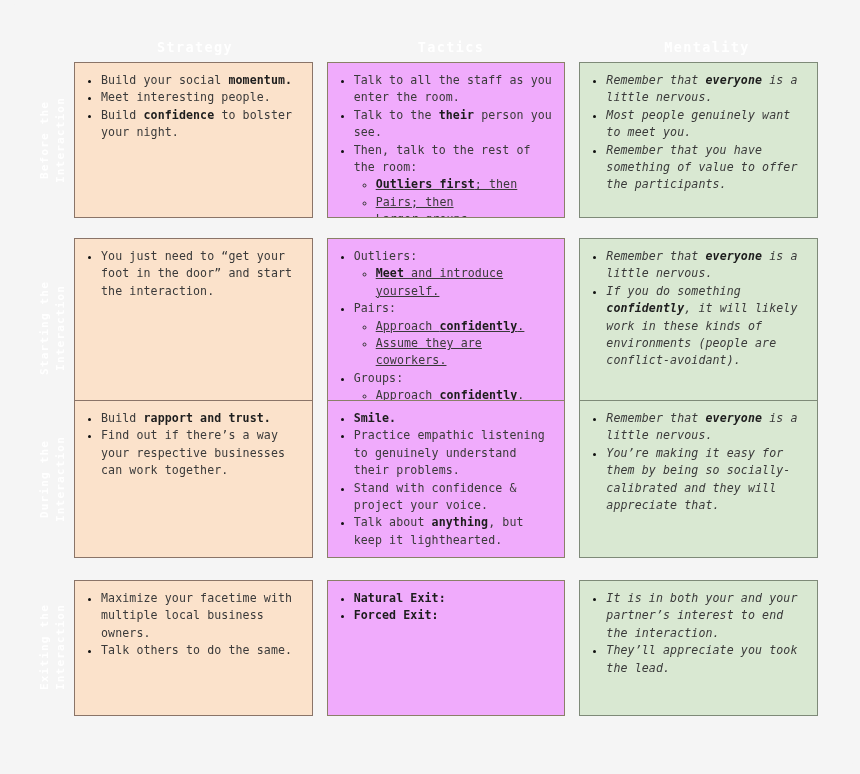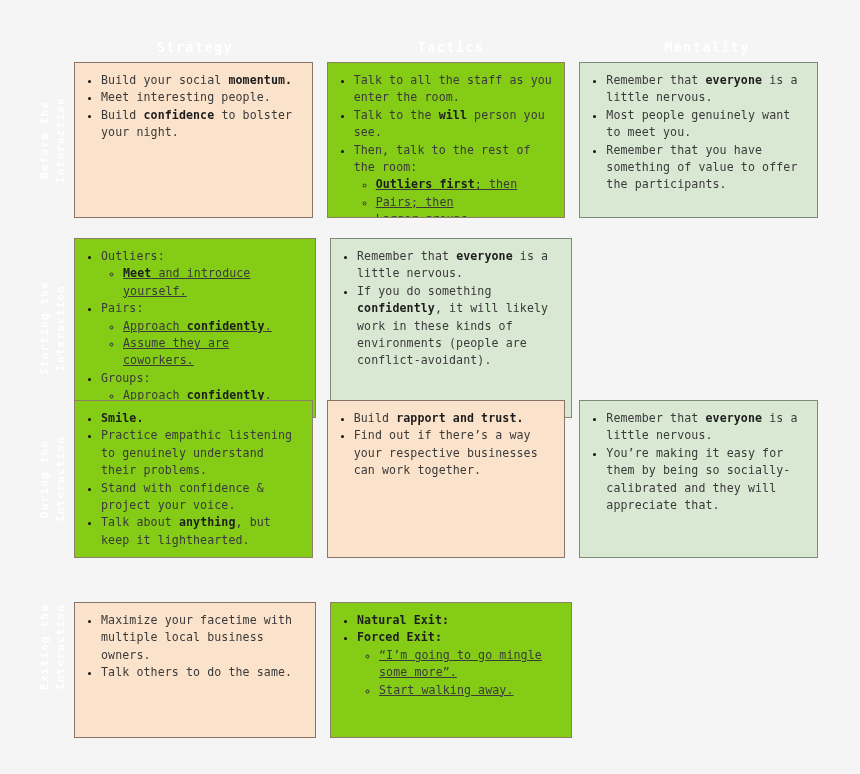--- a/index.html
+++ b/index.html
@@ -65,23 +65,23 @@
     width: 756px;
     display: flex;
   }
   .cell {
     width: 242px;
     margin-right: 14px;
     border: 1px solid #7a6a5d;
     padding: 9px 10px 9px 6px;
     overflow: hidden;
   }
-  .cell:last-child { margin-right: 12px; }
+  .cell:last-child { margin-right: 12px; font-style: italic; }
   .cell.strategy  { background: #fbe2cb; border-color: #8a7468; }
-  .cell.tactics   { background: #84cc16; border-color: #8a8068; }
+  .cell.tactics   { background: #f0abfc; border-color: #8a8068; }
   .cell.mentality { background: #d9e8d2; border-color: #7e8a78; }
 
   ul.l1 {
     margin: 0; padding: 0 0 0 20px;
     list-style: disc;
   }
   ul.l2 {
     margin: 0; padding: 0 0 0 22px;
     list-style: circle;
     text-decoration: underline;
@@ -129,38 +129,43 @@
     <div class="cell strategy">
         <ul class="l1">
           <li>Build your social <b>momentum.</b></li>
           <li>Meet interesting people.</li>
           <li>Build <b>confidence</b> to bolster your night.</li>
         </ul>
       </div>
     <div class="cell tactics">
         <ul class="l1">
           <li>Talk to all the staff as you enter the room.</li>
-          <li>Talk to the <b>will</b> person you see.</li>
+          <li>Talk to the <b>their</b> person you see.</li>
           <li>Then, talk to the rest of the room:<ul class="l2">
               <li><b>Outliers first</b>; then</li>
               <li>Pairs; then</li>
               <li>Larger groups.</li>
             </ul></li>
         </ul>
       </div>
     <div class="cell mentality">
         <ul class="l1">
           <li>Remember that <b>everyone</b> is a little nervous.</li>
           <li>Most people genuinely want to meet you.</li>
           <li>Remember that you have something of value to offer the participants.</li>
         </ul>
       </div>
   </div>
 
   <div class="row" style="top:238px;height:180px;">
+    <div class="cell strategy">
+        <ul class="l1">
+          <li>You just need to “get your foot in the door” and start the interaction.</li>
+        </ul>
+      </div>
     <div class="cell tactics">
         <ul class="l1">
           <li>Outliers:<ul class="l2">
               <li><b>Meet</b> and introduce yourself.</li>
             </ul></li>
           <li>Pairs:<ul class="l2">
               <li>Approach <b>confidently</b>.</li>
               <li>Assume they are coworkers.</li>
             </ul></li>
           <li>Groups:<ul class="l2">
@@ -171,53 +176,56 @@
       </div>
     <div class="cell mentality">
         <ul class="l1">
           <li>Remember that <b>everyone</b> is a little nervous.</li>
           <li>If you do something <b>confidently</b>, it will likely work in these kinds of environments (people are conflict-avoidant).</li>
         </ul>
       </div>
   </div>
 
   <div class="row" style="top:400px;height:158px;">
+    <div class="cell strategy">
+        <ul class="l1">
+          <li>Build <b>rapport and trust.</b></li>
+          <li>Find out if there’s a way your respective businesses can work together.</li>
+        </ul>
+      </div>
     <div class="cell tactics">
         <ul class="l1">
           <li><b>Smile.</b></li>
           <li>Practice empathic listening to genuinely understand their problems.</li>
           <li>Stand with confidence &amp; project your voice.</li>
           <li>Talk about <b>anything</b>, but keep it lighthearted.</li>
         </ul>
       </div>
-    <div class="cell strategy">
-        <ul class="l1">
-          <li>Build <b>rapport and trust.</b></li>
-          <li>Find out if there’s a way your respective businesses can work together.</li>
-        </ul>
-      </div>
     <div class="cell mentality">
         <ul class="l1">
           <li>Remember that <b>everyone</b> is a little nervous.</li>
           <li>You’re making it easy for them by being so socially-calibrated and they will appreciate that.</li>
         </ul>
       </div>
   </div>
 
-  <div class="row" style="top:602px;height:136px;">
+  <div class="row" style="top:580px;height:136px;">
     <div class="cell strategy">
         <ul class="l1">
           <li>Maximize your facetime with multiple local business owners.</li>
           <li>Talk others to do the same.</li>
         </ul>
       </div>
     <div class="cell tactics">
         <ul class="l1">
           <li><b>Natural Exit:</b></li>
-          <li><b>Forced Exit:</b><ul class="l2">
-              <li>“I’m going to go mingle some more”.</li>
-              <li>Start walking away.</li>
-            </ul></li>
+          <li><b>Forced Exit:</b></li>
+        </ul>
+      </div>
+    <div class="cell mentality">
+        <ul class="l1">
+          <li>It is in both your and your partner’s interest to end the interaction.</li>
+          <li>They’ll appreciate you took the lead.</li>
         </ul>
       </div>
   </div>
 
 </div>
 
 </body></html>

